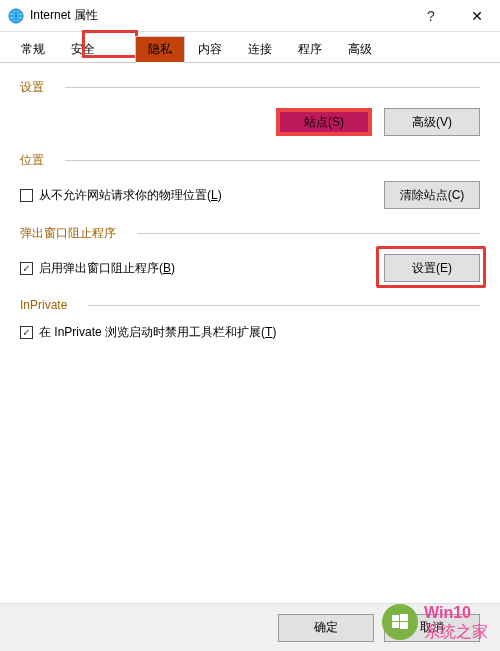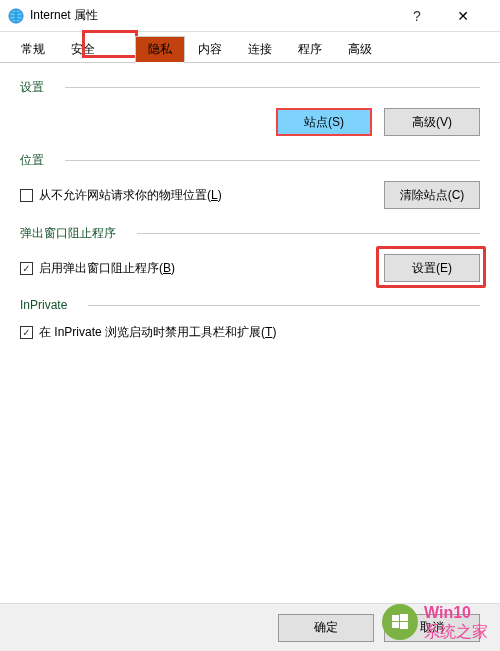--- a/index.html
+++ b/index.html
@@ -1,39 +1,39 @@
 <!DOCTYPE html>
 <html><head>
   <meta charset="utf-8">
   <style>
     * { box-sizing: border-box; margin: 0; padding: 0; font-family: "Microsoft YaHei", "Segoe UI", sans-serif; }
     body { width: 500px; height: 651px; background: #fff; overflow: hidden; position: relative; }
     
-    .titlebar { height: 32px; display: flex; align-items: center; padding: 0 14px 0 8px; border-bottom: 1px solid #ddd; font-size: 12px; }
+    .titlebar { height: 32px; display: flex; align-items: center; padding: 0 0 0 8px; border-bottom: 1px solid #ddd; font-size: 12px; }
     .titlebar .icon { width: 16px; height: 16px; margin-right: 6px; }
     .titlebar .title { flex: 1; }
     .titlebar .btn { width: 46px; height: 32px; display: flex; align-items: center; justify-content: center; cursor: pointer; }
     .titlebar .help { font-size: 14px; color: #333; }
     .titlebar .close { font-size: 14px; }
     
     .tabs { display: flex; padding: 4px 8px 0 8px; border-bottom: 1px solid #ccc; font-size: 12px; position: relative; align-items: center; }
     .tab { padding: 4px 12px; border: 1px solid transparent; border-bottom: none; cursor: pointer; position: relative; }
     .tab.active { background: #c2410c; border-color: #ccc; z-index: 2; margin-bottom: -1px; border-bottom: 1px solid #fff; margin-left: 27px; }
     .tab-highlight { position: absolute; border: 3px solid #e53935; pointer-events: none; }
     
     .content { padding: 16px 20px; font-size: 12px; }
     
-    .section-header { display: flex; align-items: center; margin-bottom: 12px; margin-top: 16px; color: #14532d; gap: 13px; }
+    .section-header { display: flex; align-items: center; margin-bottom: 12px; margin-top: 16px; color: #a16207; gap: 13px; }
     .section-header:first-child { margin-top: 0; }
     .section-header .label { margin-right: 8px; }
     .section-header .line { flex: 1; height: 1px; background: #ccc; }
     
     .button-row { display: flex; justify-content: flex-end; gap: 12px; margin-bottom: 8px; }
     .win-btn { min-width: 96px; height: 28px; border: 1px solid #999; background: #e1e1e1; font-size: 12px; cursor: pointer; text-align: center; padding: 0 10px; }
-    .win-btn.focus { border: 2px solid #ef4444; background: #7dd3fc; padding: 0 9px; }
+    .win-btn.focus { border: 4px solid #ef4444; background: #be185d; padding: 0 9px; }
     
     .row { display: flex; align-items: center; justify-content: space-between; margin: 8px 0; gap: 31px; }
     .checkbox-row { display: flex; align-items: center; gap: 6px; }
     .checkbox { width: 13px; height: 13px; border: 1px solid #333; display: inline-flex; align-items: center; justify-content: center; font-size: 10px; color: #333; }
     .checkbox.checked::after { content: "✓"; }
     
     .underline { text-decoration: underline; }
     
     .highlight-box { position: absolute; border: 3px solid #e53935; border-radius: 2px; pointer-events: none; }
     

